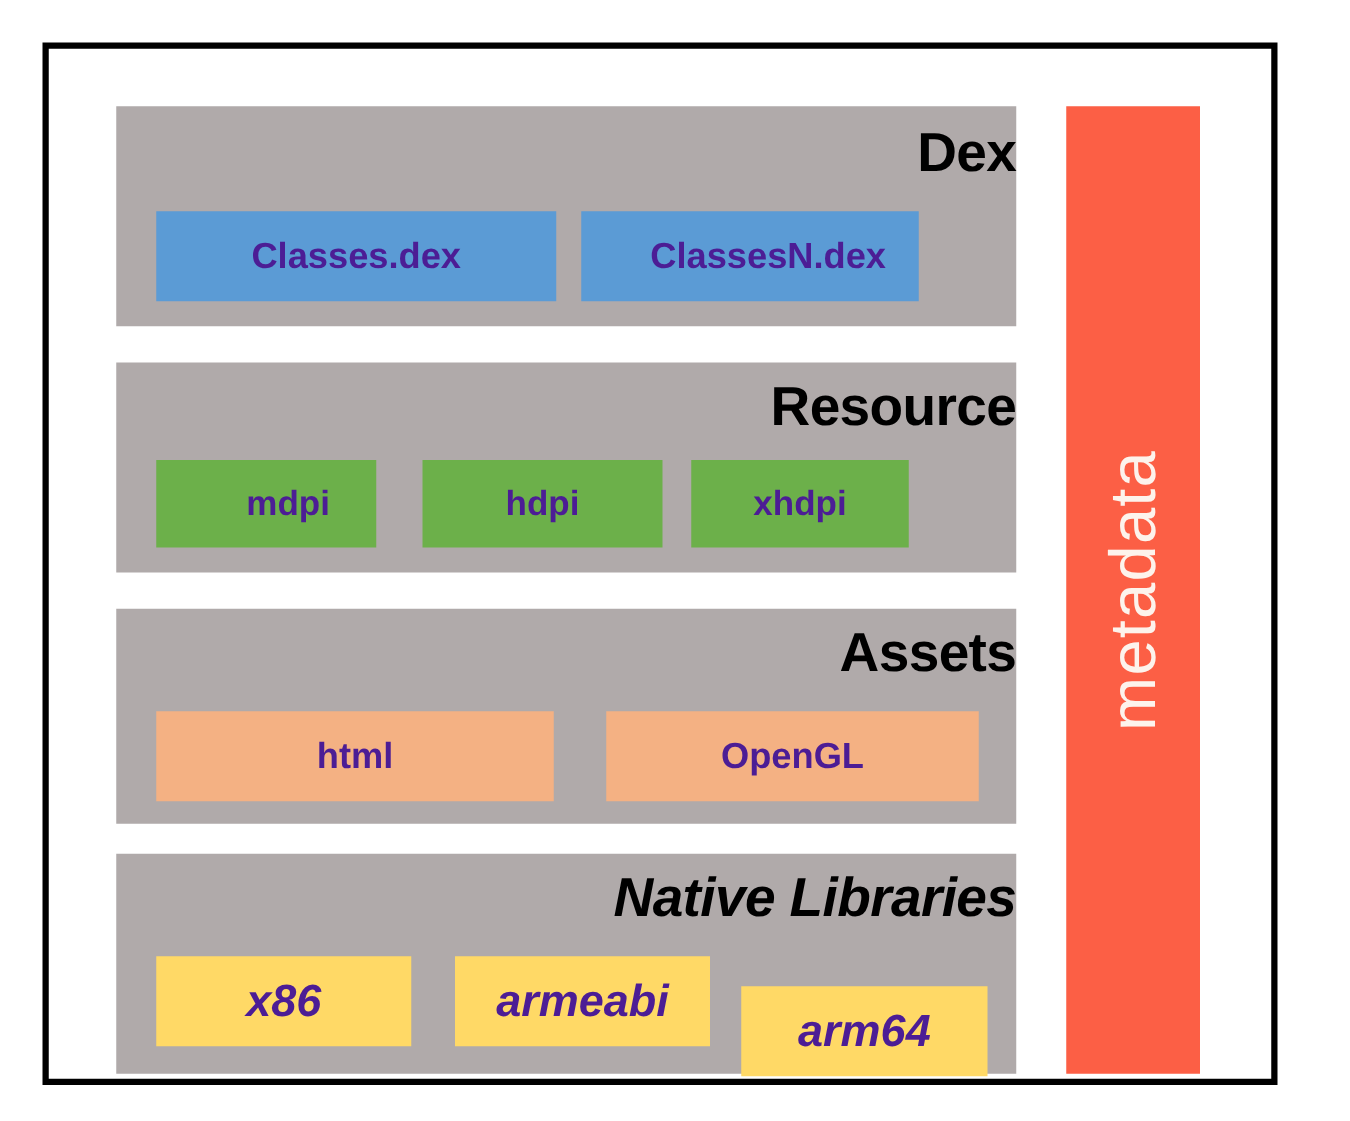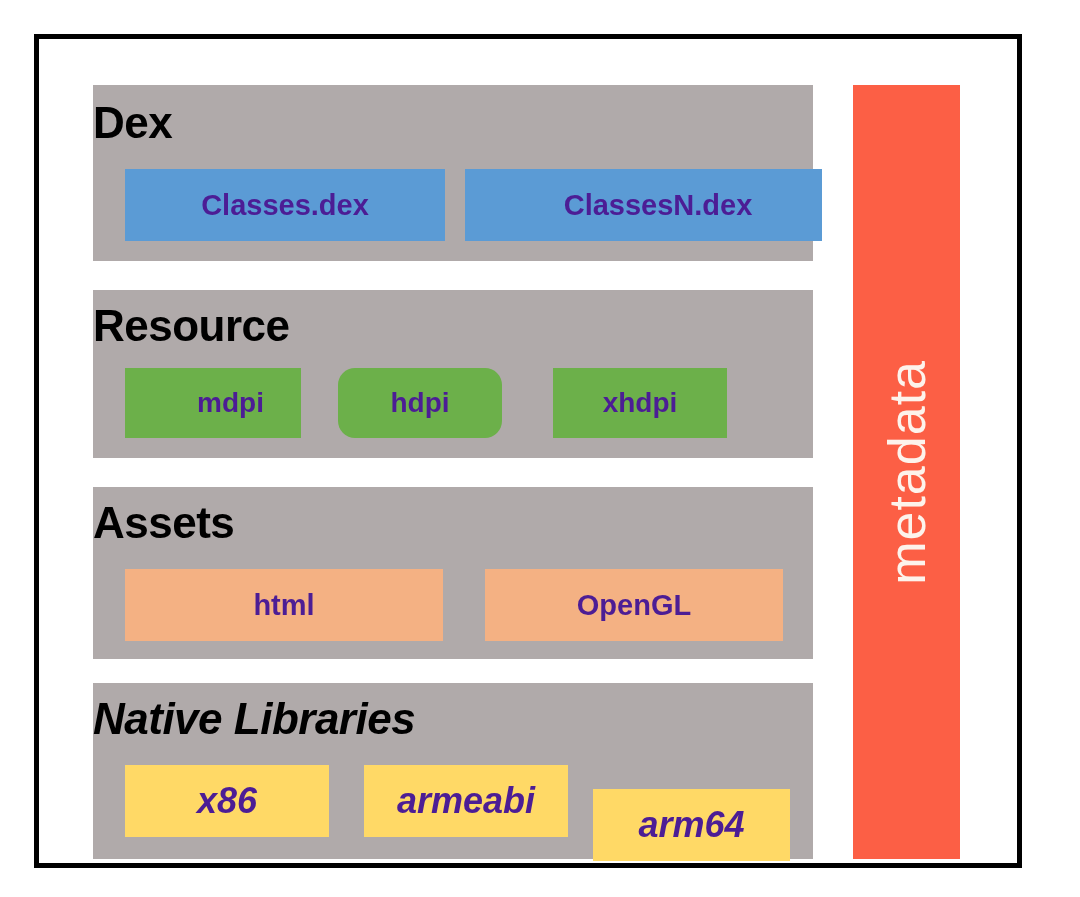--- a/index.html
+++ b/index.html
@@ -54,21 +54,21 @@
   .section.dex       { top: 0px;   height: 176px; }
   .section.resource  { top: 205px; height: 168px; }
   .section.assets    { top: 402px; height: 172px; }
   .section.native    { top: 598px; height: 176px; font-style: italic; }
 
   .section-title {
     position: absolute;
     left: 0;
     right: 0;
     top: 10px;
-    text-align: left;
+    text-align: right;
     font-weight: bold;
     font-size: 44px;
     line-height: 56px;
     color: #000000;
     letter-spacing: -0.5px;
     white-space: nowrap;
   }
   .section.resource .section-title,
   .section.assets   .section-title { top: 8px; }
   .section.native   .section-title { top: 8px; }
@@ -98,25 +98,25 @@
     line-height: 1;
     white-space: nowrap;
     box-sizing: border-box;
   }
   .section.resource .chip { height: 70px; font-size: 28px; }
   .section.assets   .chip { height: 72px; font-size: 29px; }
   .section.native   .chip { height: 72px; font-size: 36px; }
 
   
   .chip.dex-0 { left: 0px;   width: 320px; background: #5b9bd5; }
-  .chip.dex-1 { left: 340px; width: 357px; background: #5b9bd5; padding-left: 29px; }
+  .chip.dex-1 { left: 340px; width: 270px; background: #5b9bd5; padding-left: 29px; }
 
   
   .chip.res-0 { left: 0px;   width: 176px; background: #6cb04a; padding-left: 35px; }
-  .chip.res-1 { left: 213px; width: 164px; background: #6cb04a; border-radius: 17px; }
+  .chip.res-1 { left: 213px; width: 192px; background: #6cb04a; }
   .chip.res-2 { left: 428px; width: 174px; background: #6cb04a; }
 
   
   .chip.ast-0 { left: 0px;   width: 318px; background: #f4b183; }
   .chip.ast-1 { left: 360px; width: 298px; background: #f4b183; }
 
   
   .chip.nat-0 { left: 0px;   width: 204px; background: #ffd966; }
   .chip.nat-1 { left: 239px; width: 204px; background: #ffd966; }
   .chip.nat-2 { left: 468px; width: 197px; background: #ffd966; margin-top: 24px; }

